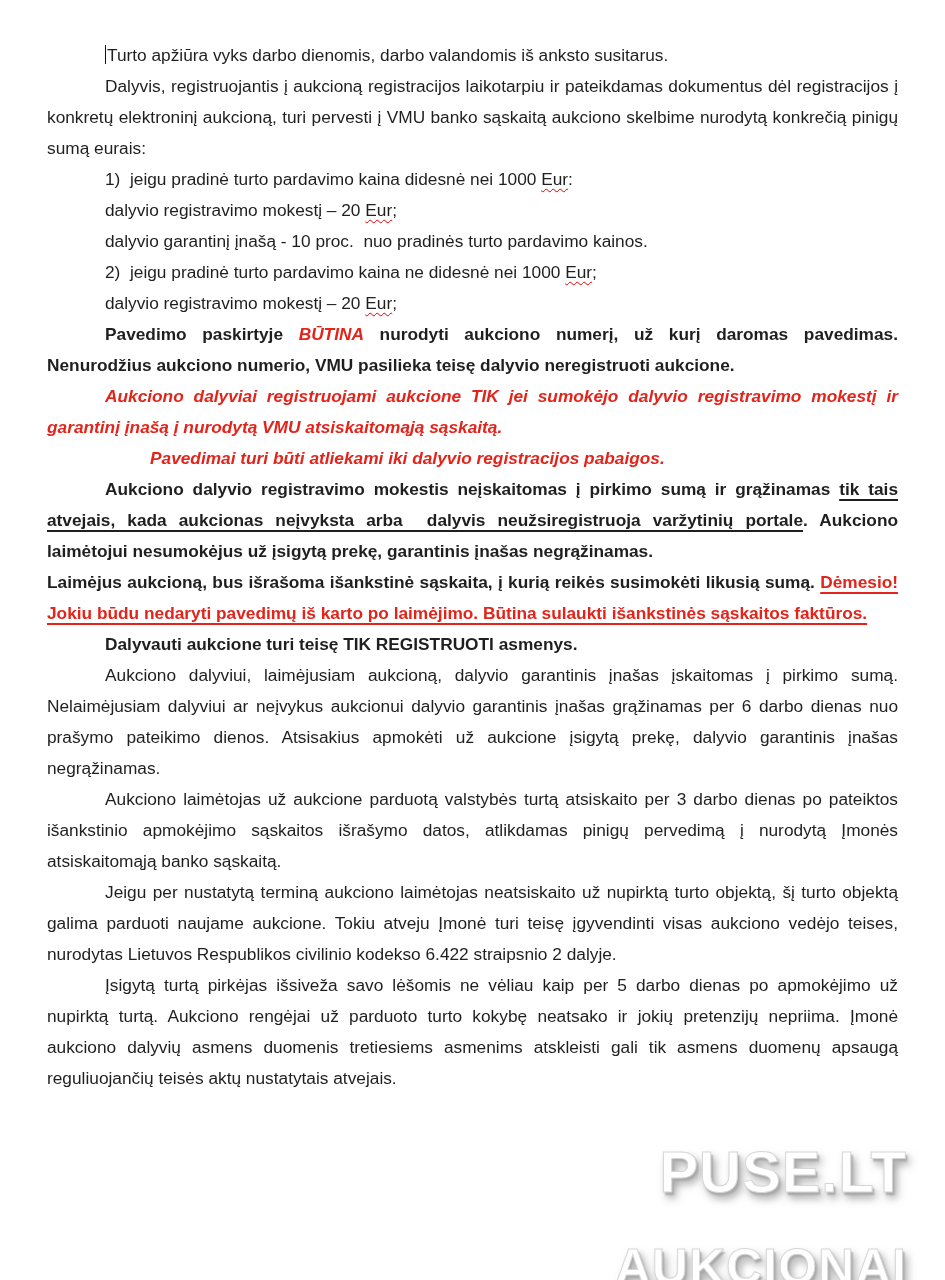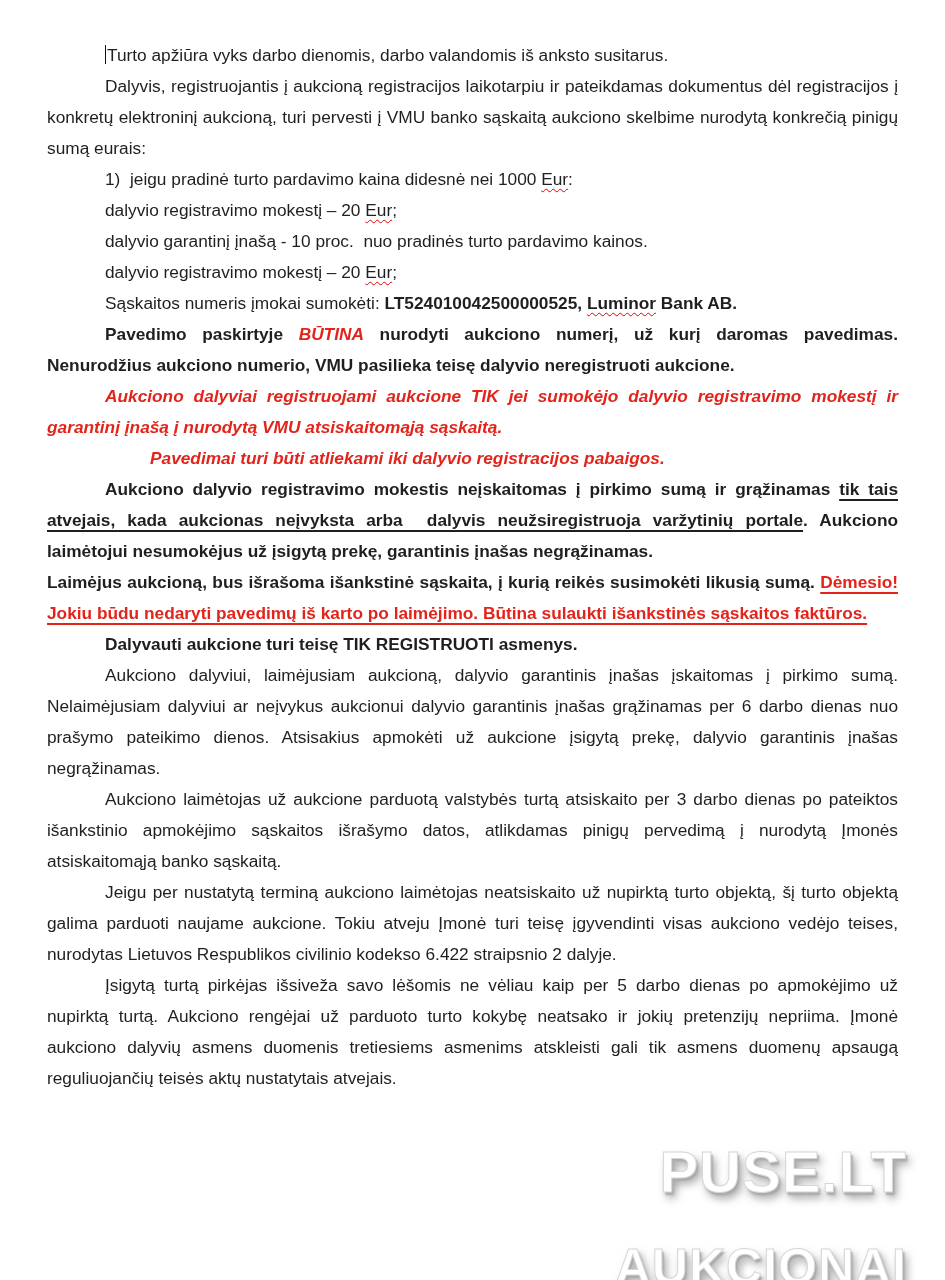--- a/index.html
+++ b/index.html
@@ -87,22 +87,22 @@
 </head>
 <body>
 
 <div class="page">
   <div class="doc" id="doc">
       <p class="para indent-first align-left"><span class="cursor"></span><span class="s-n">Turto apžiūra vyks darbo dienomis, darbo valandomis iš anksto susitarus.</span></p>
       <p class="para indent-first align-justify"><span class="s-n">Dalyvis, registruojantis į aukcioną registracijos laikotarpiu ir pateikdamas dokumentus dėl registracijos į konkretų elektroninį aukcioną, turi pervesti į VMU banko sąskaitą aukciono skelbime nurodytą konkrečią pinigų sumą eurais:</span></p>
       <p class="para indent-first align-left"><span class="s-n">1)&nbsp; jeigu pradinė turto pardavimo kaina didesnė nei 1000 </span><span class="s-sq">Eur</span><span class="s-n">:</span></p>
       <p class="para indent-first align-left"><span class="s-n">dalyvio registravimo mokestį – 20 </span><span class="s-sq">Eur</span><span class="s-n">;</span></p>
       <p class="para indent-first align-left"><span class="s-n">dalyvio garantinį įnašą - 10 proc.&nbsp; nuo pradinės turto pardavimo kainos.</span></p>
+      <p class="para indent-first align-left"><span class="s-n">2)&nbsp; jeigu pradinė turto pardavimo kaina ne didesnė nei 1000 </span><span class="s-sq">Eur</span><span class="s-n">;</span></p>
       <p class="para indent-first align-left"><span class="s-n">dalyvio registravimo mokestį – 20 </span><span class="s-sq">Eur</span><span class="s-n">;</span></p>
-      <p class="para indent-first align-left"><span class="s-n">Sąskaitos numeris įmokai sumokėti: </span><span class="s-b">LT524010042500000525, </span><span class="s-bsq">Luminor</span><span class="s-b"> Bank AB.</span></p>
       <p class="para indent-first align-justify"><span class="s-b">Pavedimo paskirtyje </span><span class="s-rb">BŪTINA</span><span class="s-b"> nurodyti aukciono numerį, už kurį daromas pavedimas. Nenurodžius aukciono numerio, VMU pasilieka teisę dalyvio neregistruoti aukcione.</span></p>
       <p class="para indent-first align-justify"><span class="s-rb">Aukciono dalyviai registruojami aukcione TIK jei sumokėjo dalyvio registravimo mokestį ir garantinį įnašą į nurodytą VMU atsiskaitomąją sąskaitą.</span></p>
       <p class="para indent-big align-left"><span class="s-rb">Pavedimai turi būti atliekami iki dalyvio registracijos pabaigos.</span></p>
       <p class="para indent-first align-justify"><span class="s-b">Aukciono dalyvio registravimo mokestis neįskaitomas į pirkimo sumą ir grąžinamas </span><span class="s-bu">tik tais atvejais, kada aukcionas neįvyksta arba&nbsp; dalyvis neužsiregistruoja varžytinių portale</span><span class="s-b">. Aukciono laimėtojui nesumokėjus už įsigytą prekę, garantinis įnašas negrąžinamas.</span></p>
       <p class="para indent-none align-justify"><span class="s-b">Laimėjus aukcioną, bus išrašoma išankstinė sąskaita, į kurią reikės susimokėti likusią sumą. </span><span class="s-rbu">Dėmesio! Jokiu būdu nedaryti pavedimų iš karto po laimėjimo. Būtina sulaukti išankstinės sąskaitos faktūros.</span></p>
       <p class="para indent-first align-left"><span class="s-b">Dalyvauti aukcione turi teisę TIK REGISTRUOTI asmenys.</span></p>
       <p class="para indent-first align-justify"><span class="s-n">Aukciono dalyviui, laimėjusiam aukcioną, dalyvio garantinis įnašas įskaitomas į pirkimo sumą. Nelaimėjusiam dalyviui ar neįvykus aukcionui dalyvio garantinis įnašas grąžinamas per 6 darbo dienas nuo prašymo pateikimo dienos. Atsisakius apmokėti už aukcione įsigytą prekę, dalyvio garantinis įnašas negrąžinamas.</span></p>
       <p class="para indent-first align-justify"><span class="s-n">Aukciono laimėtojas už aukcione parduotą valstybės turtą atsiskaito per 3 darbo dienas po pateiktos išankstinio apmokėjimo sąskaitos išrašymo datos, atlikdamas pinigų pervedimą į nurodytą Įmonės atsiskaitomąją banko sąskaitą.</span></p>
       <p class="para indent-first align-justify"><span class="s-n">Jeigu per nustatytą terminą aukciono laimėtojas neatsiskaito už nupirktą turto objektą, šį turto objektą galima parduoti naujame aukcione. Tokiu atveju Įmonė turi teisę įgyvendinti visas aukciono vedėjo teises, nurodytas Lietuvos Respublikos civilinio kodekso 6.422 straipsnio 2 dalyje.</span></p>
       <p class="para indent-first align-justify"><span class="s-n">Įsigytą turtą pirkėjas išsiveža savo lėšomis ne vėliau kaip per 5 darbo dienas po apmokėjimo už nupirktą turtą. Aukciono rengėjai už parduoto turto kokybę neatsako ir jokių pretenzijų nepriima. Įmonė aukciono dalyvių asmens duomenis tretiesiems asmenims atskleisti gali tik asmens duomenų apsaugą reguliuojančių teisės aktų nustatytais atvejais.</span></p>

